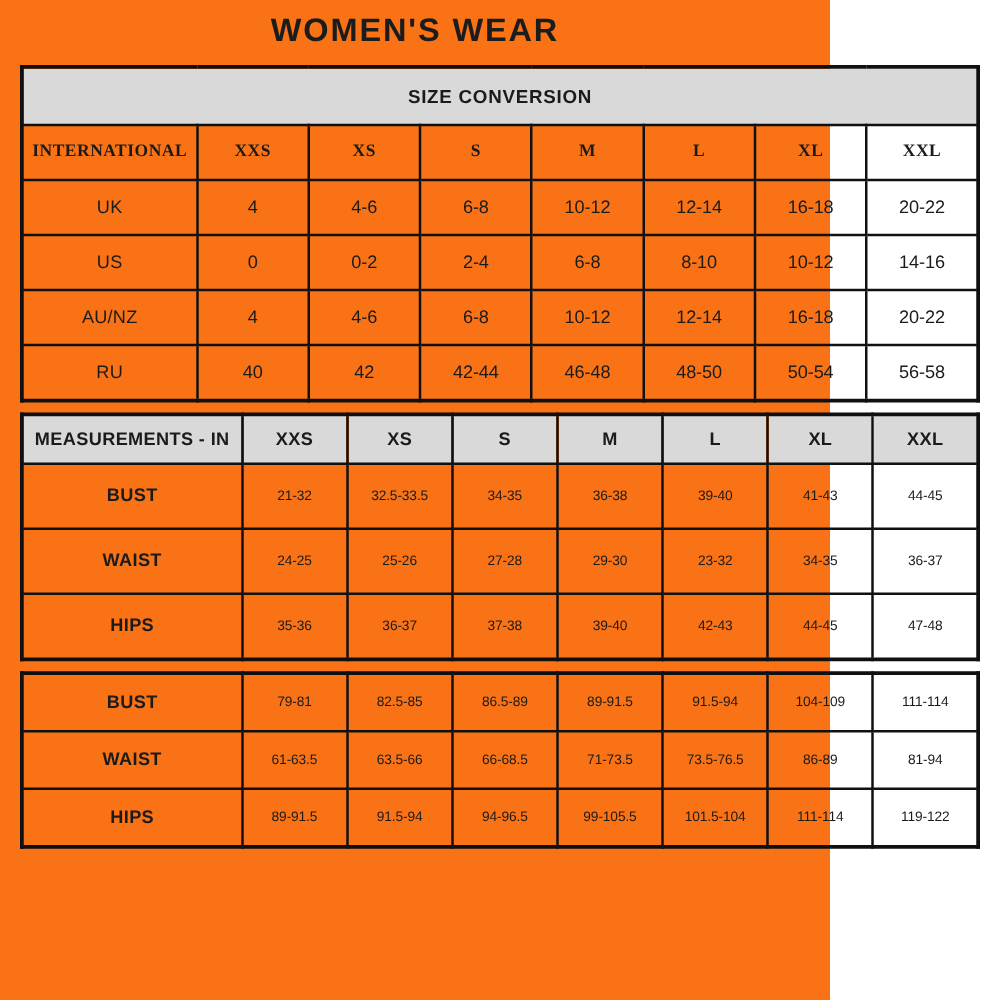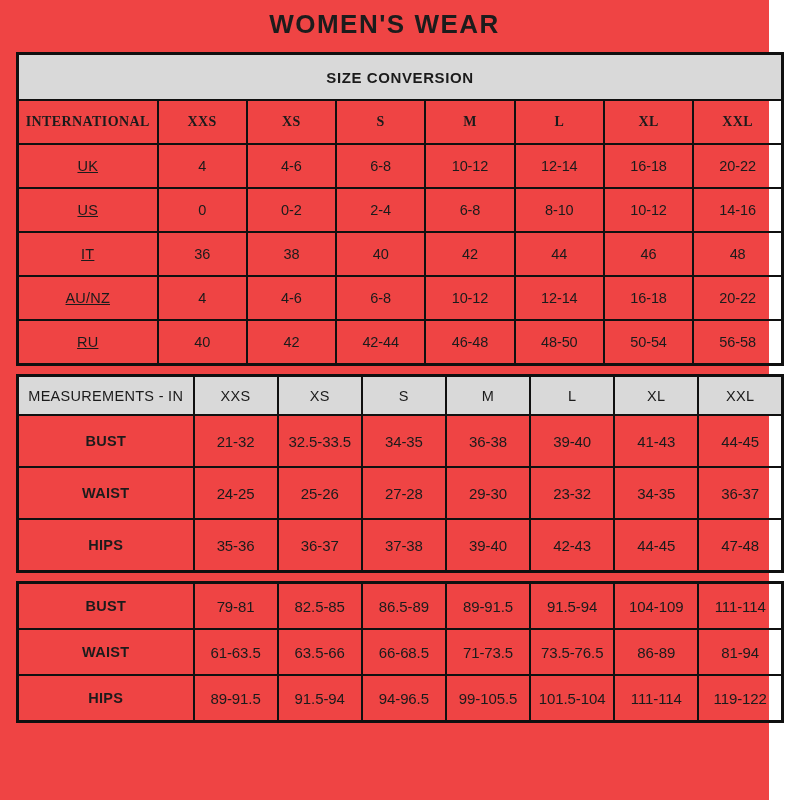--- a/index.html
+++ b/index.html
@@ -1,29 +1,29 @@
 <!DOCTYPE html>
 <html><head>
 <meta charset="utf-8">
 <style>
   html,body{margin:0;padding:0;background:#ffffff;}
   body{font-family:"Liberation Sans", sans-serif;color:#1b1b1b;}
-  .page{width:769px;height:800px;box-sizing:border-box;padding:9px 16px 0;background:#ef4444;}
+  .page{width:664px;height:800px;box-sizing:border-box;padding:9px 16px 0;background:#f97316;}
   .title{margin:0 0 12px;text-align:center;font-size:26px;font-weight:700;letter-spacing:1.5px;color:#1c1c1c;}
   table.tbl{width:768px;border-collapse:collapse;table-layout:fixed;border:3px solid #101010;margin:0 0 8px;}
   table.tbl td{border:2px solid #101010;text-align:center;vertical-align:middle;padding:0 2px;overflow:hidden;}
   
   .t1 .band{background:#d9d9d9;font-weight:700;font-size:15px;letter-spacing:.6px;height:44px;}
   .t1 .colhead{height:42px;font-weight:600;font-size:14px;letter-spacing:.4px;font-family:Liberation Serif, serif;}
-  .t1 .rowlabel{height:42px;font-weight:500;font-size:14.5px;letter-spacing:.2px;text-decoration:underline;}
+  .t1 .rowlabel{height:42px;font-weight:500;font-size:14.5px;letter-spacing:.2px;}
   .t1 .cell{height:42px;font-weight:500;font-size:14.5px;letter-spacing:-0.1px;}
   
-  .mt .bandcell{background:#d9d9d9;font-weight:400;font-size:14.5px;letter-spacing:.3px;height:37px;}
+  .mt .bandcell{background:#d9d9d9;font-weight:700;font-size:14.5px;letter-spacing:.3px;height:37px;}
   .mt .rowlabel{font-weight:600;font-size:14.5px;letter-spacing:.3px;}
-  .mt .cell{font-weight:500;font-size:15px;letter-spacing:-0.1px;}
+  .mt .cell{font-weight:500;font-size:11px;letter-spacing:-0.1px;}
   .t2 .rowlabel,.t2 .cell{height:50px;}
   .t3 .rowlabel,.t3 .cell{height:44px;}
   col.lab1{width:140px;}
   col.lab2{width:176px;}
 </style>
 </head>
 <body>
 
 <div class="page">
 
@@ -68,30 +68,20 @@
         <td class="rowlabel">US</td>
         <td class="cell">0</td>
         <td class="cell">0-2</td>
         <td class="cell">2-4</td>
         <td class="cell">6-8</td>
         <td class="cell">8-10</td>
         <td class="cell">10-12</td>
         <td class="cell">14-16</td>
       </tr>
       <tr>
-        <td class="rowlabel">IT</td>
-        <td class="cell">36</td>
-        <td class="cell">38</td>
-        <td class="cell">40</td>
-        <td class="cell">42</td>
-        <td class="cell">44</td>
-        <td class="cell">46</td>
-        <td class="cell">48</td>
-      </tr>
-      <tr>
         <td class="rowlabel">AU/NZ</td>
         <td class="cell">4</td>
         <td class="cell">4-6</td>
         <td class="cell">6-8</td>
         <td class="cell">10-12</td>
         <td class="cell">12-14</td>
         <td class="cell">16-18</td>
         <td class="cell">20-22</td>
       </tr>
       <tr>

